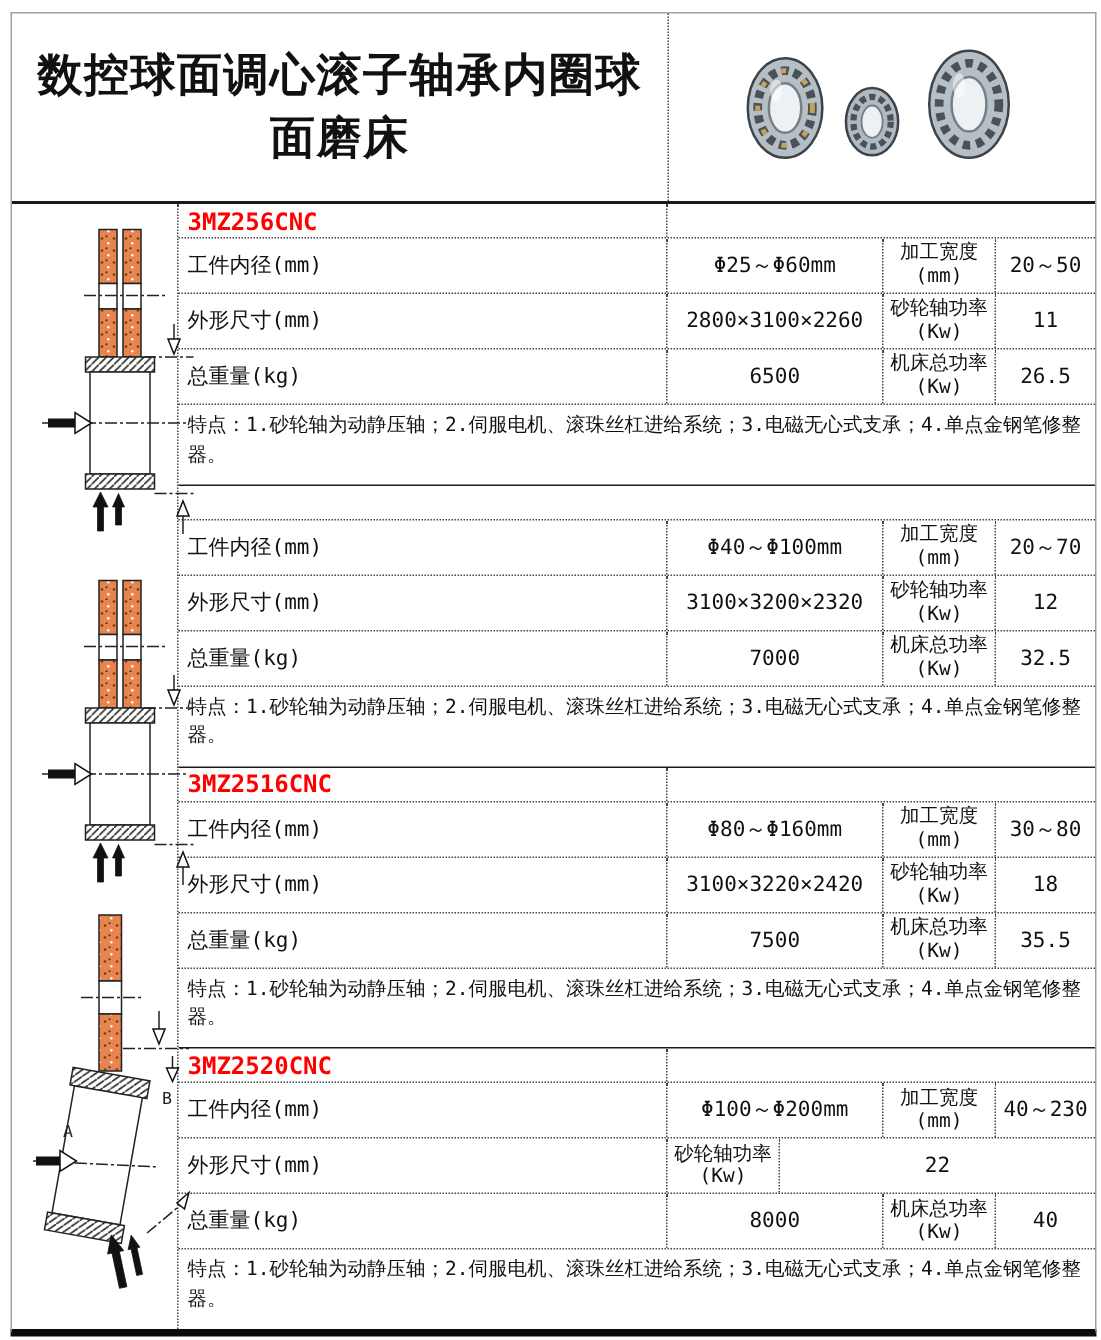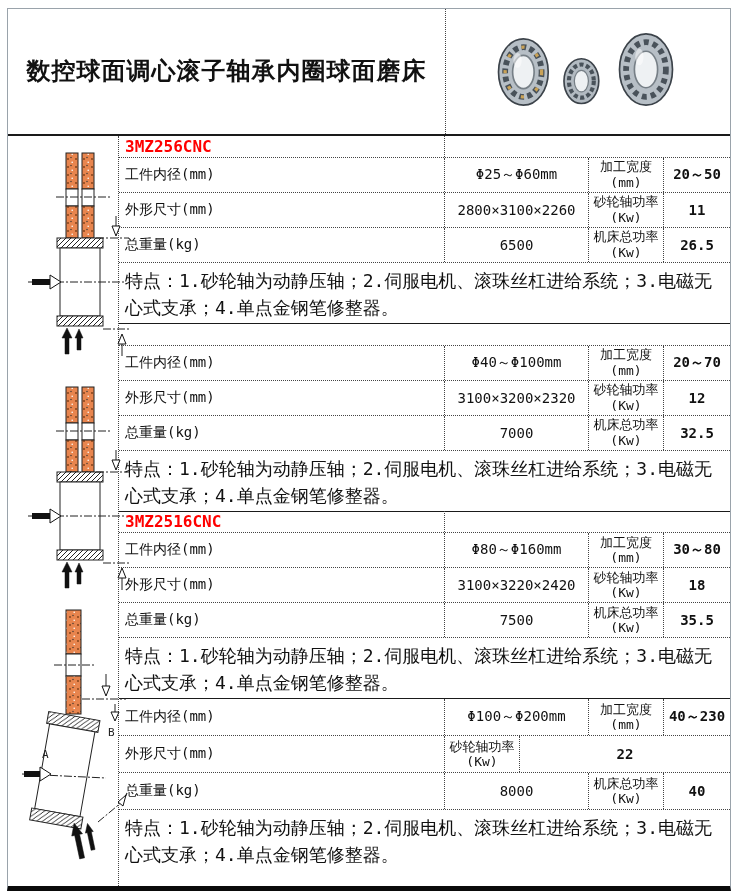--- a/index.html
+++ b/index.html
@@ -15,21 +15,21 @@
     background:#fff; display:flex; flex-direction:column;
   }
   
   .header { height:127px; display:flex; border-bottom:2px solid #1a1a1a; }
   .title-cell {
     width:438px; border-right:1px dotted #444;
     display:flex; align-items:center; justify-content:center; text-align:center;
     padding:4px 8px;
   }
   .title-cell h1 {
-    font-size:24px; font-weight:bold; line-height:1.4; letter-spacing:1px;
+    font-size:30px; font-weight:bold; line-height:1.4; letter-spacing:1px;
     font-family:"DejaVu Sans","Liberation Sans",sans-serif;
   }
   .image-cell { flex:1; display:flex; align-items:center; justify-content:center; }
   
   .body { flex:1; display:flex; min-height:0; }
   .diagram-col { width:111px; border-right:1px dotted #444; position:relative; }
   .diagram-col svg { position:absolute; }
   .sections { flex:1; display:flex; flex-direction:column; min-width:0; }
   .section { flex:1; display:flex; flex-direction:column; border-bottom:1px solid #1a1a1a; min-height:0;justify-content:flex-end; }
   .section:last-child { border-bottom:none; }
@@ -37,22 +37,22 @@
   .model-cell {
     width:326px; border-right:1px dotted #444; display:flex; align-items:center;
     padding-left:6px; font-size:16px; font-weight:bold; color:#ff0000;
   }
   .model-spacer { flex:1; }
   .data-row { height:37px; display:flex; border-bottom:1px dotted #444; font-size:14px; }
   .c-label { width:326px; border-right:1px dotted #444; display:flex; align-items:center; padding-left:6px; }
   .c-value { width:144px; border-right:1px dotted #444; display:flex; align-items:center; justify-content:center; text-align:center; }
   .c-param { width:75px; border-right:1px dotted #444; display:flex; align-items:center; justify-content:center;
              text-align:center; font-size:13px; line-height:1.2; padding:0 2px; }
-  .c-pval { flex:1; display:flex; align-items:center; justify-content:center; text-align:center;font-weight:bold; }
-  .features { flex:1; padding:4px 6px 2px 6px; font-size:18px; line-height:1.5; }
+  .c-pval { flex:1; display:flex; align-items:center; justify-content:center; text-align:center; }
+  .features { flex:1; padding:4px 6px 2px 6px; font-size:13px; line-height:1.5; }
   .dashdot { stroke:#222; stroke-width:1; fill:none; stroke-dasharray:8 2 2 2; }
   .ln { stroke:#222; stroke-width:1; fill:none; }
   .openarrow { fill:#fff; stroke:#111; stroke-width:1; }
   .solidarrow { fill:#111; stroke:#111; stroke-width:0.5; }
   svg text { font-family:"DejaVu Sans Mono",monospace; font-size:11px; fill:#222; }
 </style>
 </head>
 <body>
 
 <svg width="0" height="0" style="position:absolute" aria-hidden="true">
@@ -265,20 +265,24 @@
           <div class="data-row">
             <div class="c-label">总重量(kg)</div>
             <div class="c-value">7500</div>
             <div class="c-param">机床总功率(Kw)</div>
             <div class="c-pval">35.5</div>
           </div>
           <div class="features">特点：1.砂轮轴为动静压轴；2.伺服电机、滚珠丝杠进给系统；3.电磁无心式支承；4.单点金钢笔修整器。</div>
         </div>
 
         <div class="section">
+          <div class="model-row">
+            <div class="model-cell">3MZ2520CNC</div>
+            <div class="model-spacer"></div>
+          </div>
           <div class="data-row">
             <div class="c-label">工件内径(mm)</div>
             <div class="c-value">Φ100～Φ200mm</div>
             <div class="c-param">加工宽度(mm)</div>
             <div class="c-pval">40～230</div>
           </div>
           <div class="data-row">
             <div class="c-label">外形尺寸(mm)</div>
             <div class="c-param">砂轮轴功率(Kw)</div>
             <div class="c-pval">22</div>

